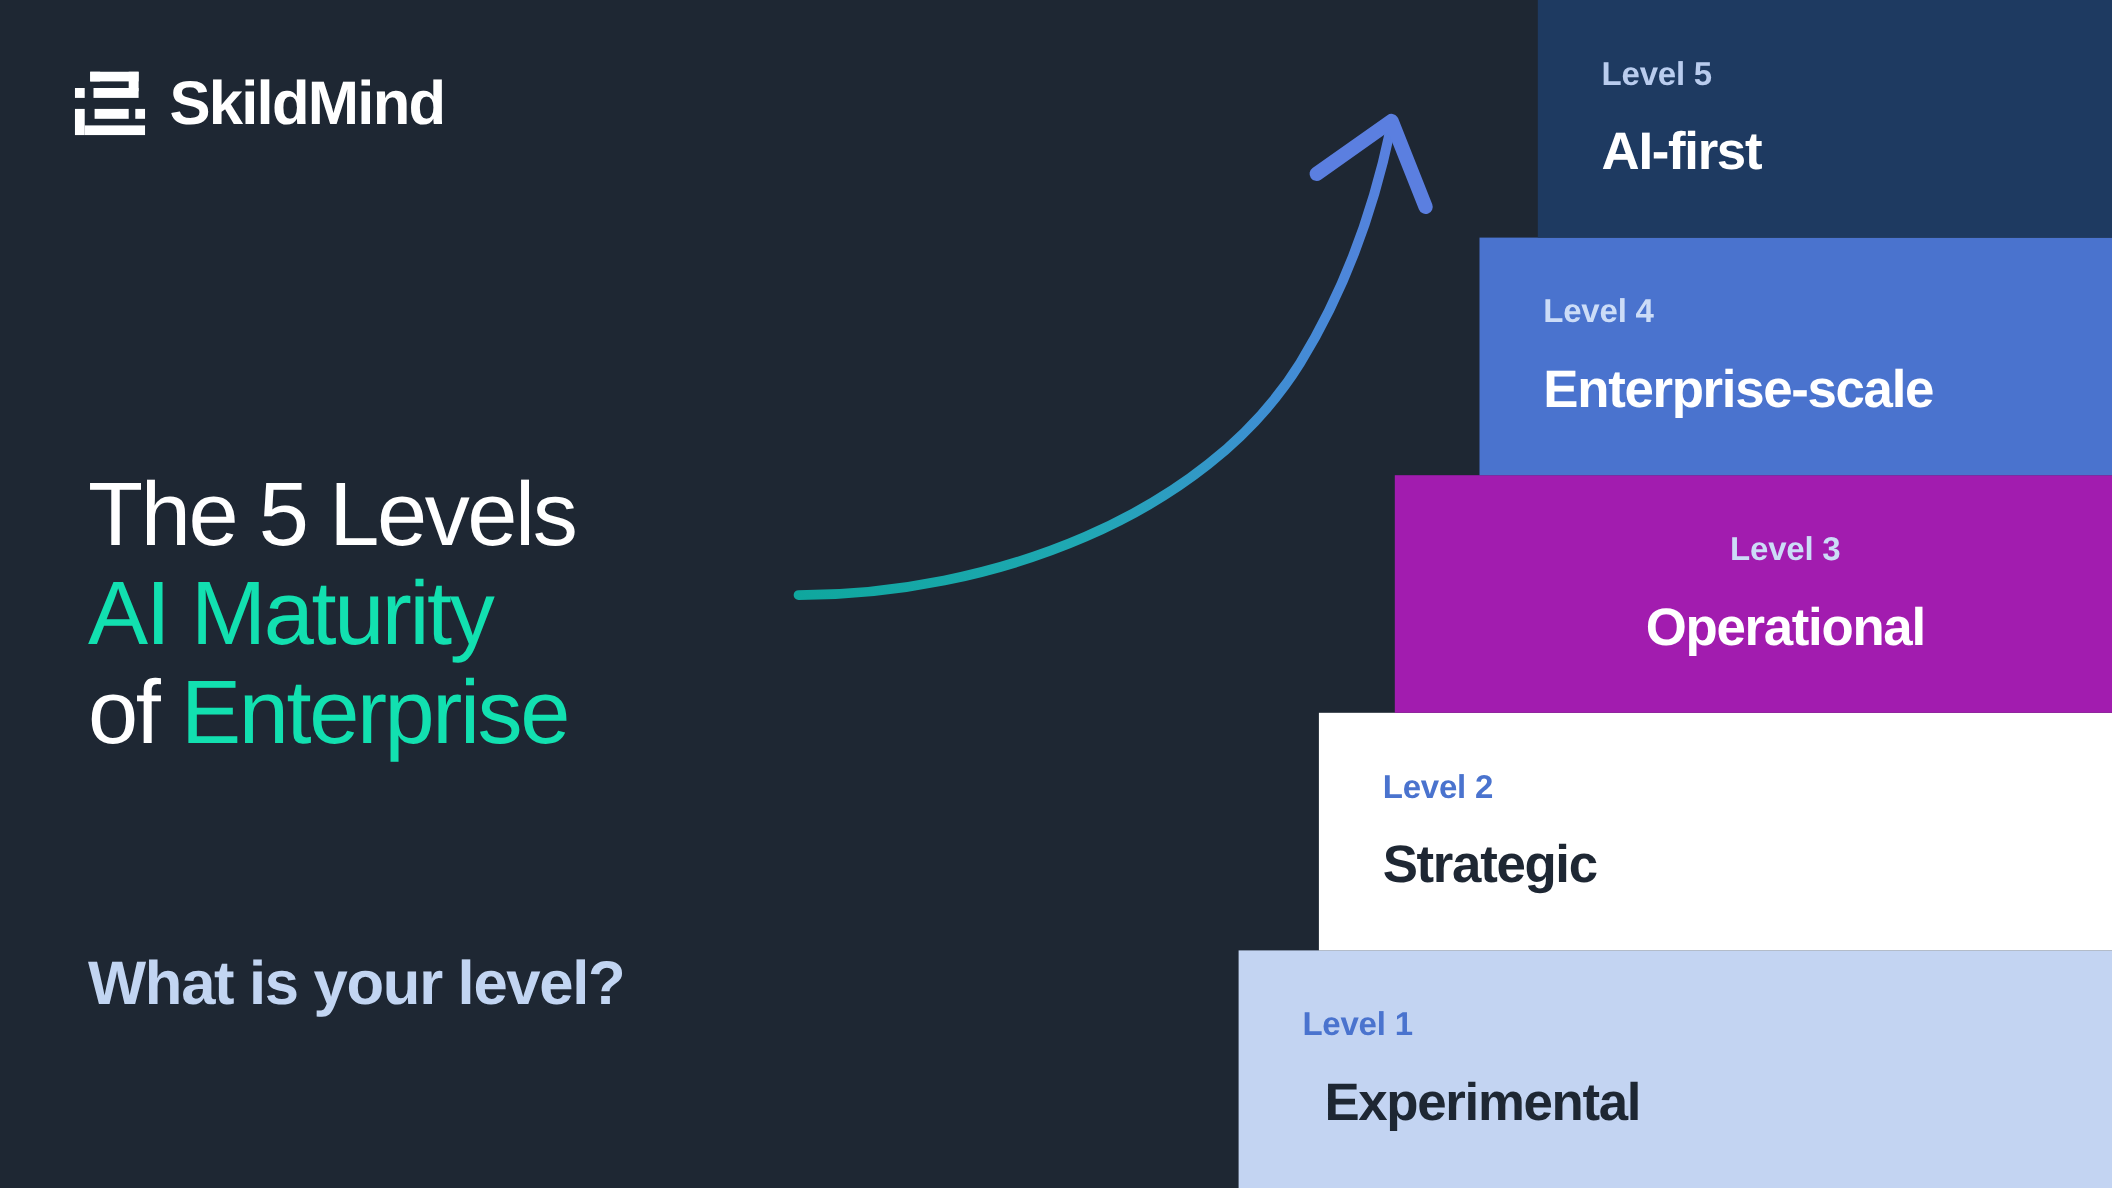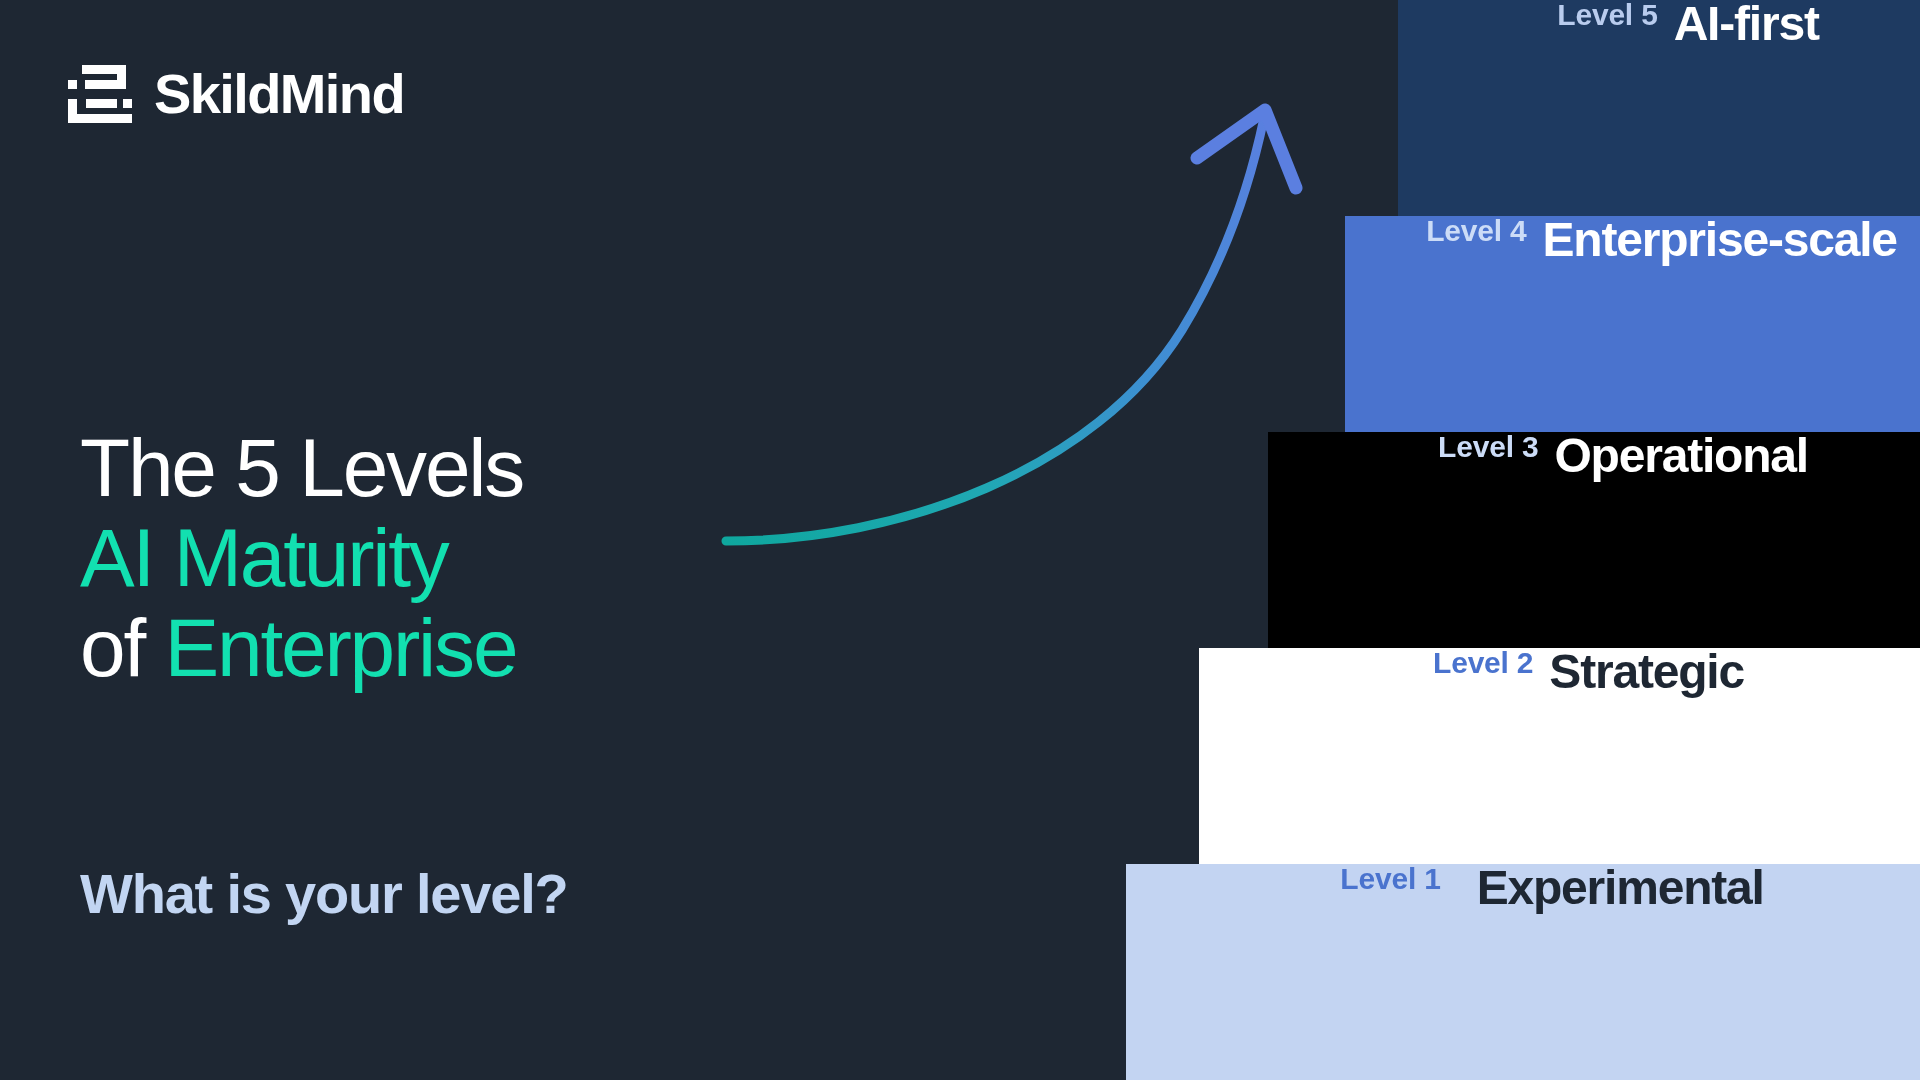--- a/index.html
+++ b/index.html
@@ -90,21 +90,21 @@
     top: 0;
     width: 1920px;
     height: 1080px;
   }
   .step {
     position: absolute;
     right: 0;
     box-sizing: border-box;
     padding-left: 58px;
     display: flex;
-    flex-direction: row;
+    flex-direction: column;
     justify-content: center;
     gap: 16px;
   }
   .step-level {
     font-size: 30px;
     font-weight: 700;
     letter-spacing: -0.2px;
     line-height: 1;
     margin-bottom: 16px;
   }
@@ -162,21 +162,21 @@
     <div class="step" style="left: 1126px; top: 864px; height: 216px; background: rgb(195, 212, 242);">
       <div class="step-level" style="color: rgb(74, 115, 206);">Level 1</div>
       <div class="step-title" style="color: rgb(30, 39, 51); margin-left: 20px;">Experimental</div>
     </div>
 
     <div class="step" style="left: 1199px; top: 648px; height: 216px; background: #ffffff;">
       <div class="step-level" style="color: rgb(74, 115, 206);">Level 2</div>
       <div class="step-title" style="color: rgb(30, 39, 51);">Strategic</div>
     </div>
 
-    <div class="step" style="left: 1268px; top: 432px; height: 216px; background: #000000;">
+    <div class="step" style="left: 1268px; top: 432px; height: 216px; background: #a21caf; align-items: center;">
       <div class="step-level" style="color: rgb(204, 220, 247);">Level 3</div>
       <div class="step-title" style="color: rgb(255, 255, 255);">Operational</div>
     </div>
 
     <div class="step" style="left: 1345px; top: 216px; height: 216px; background: rgb(74, 115, 206);">
       <div class="step-level" style="color: rgb(204, 220, 247);">Level 4</div>
       <div class="step-title" style="color: rgb(255, 255, 255);">Enterprise-scale</div>
     </div>
 
     <div class="step" style="left: 1398px; top: 0px; height: 216px; background: rgb(30, 58, 97);">

